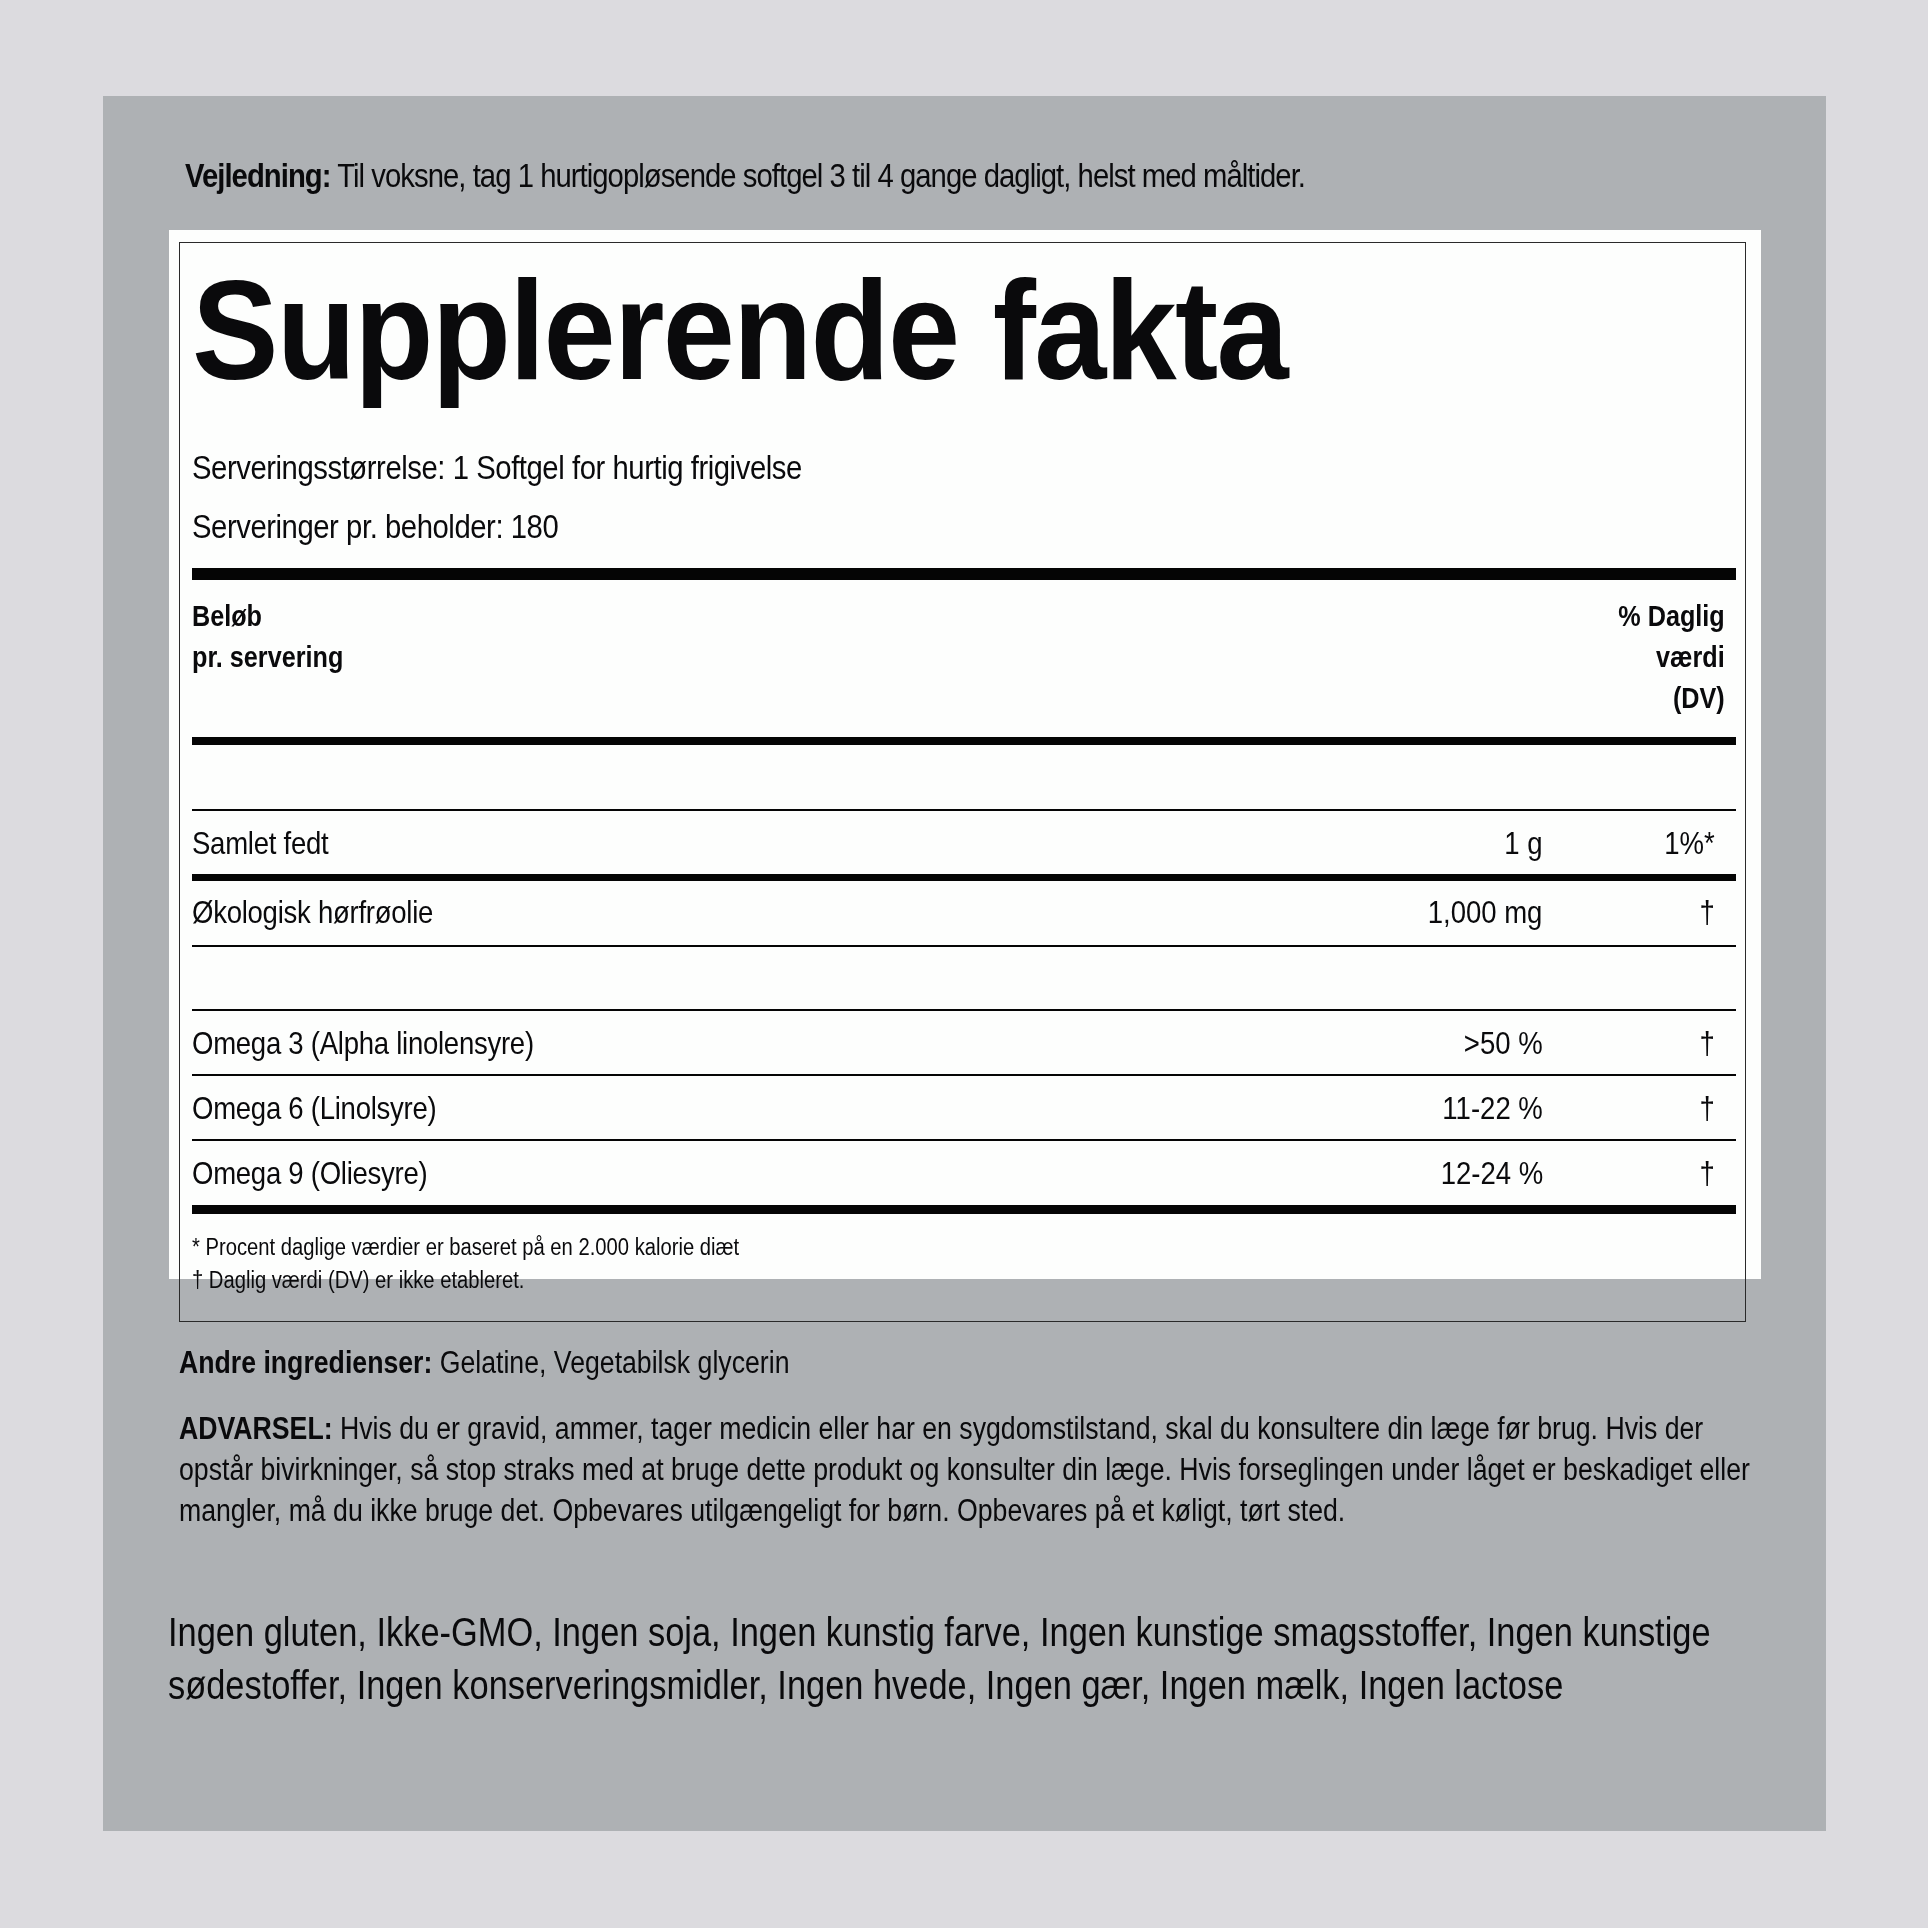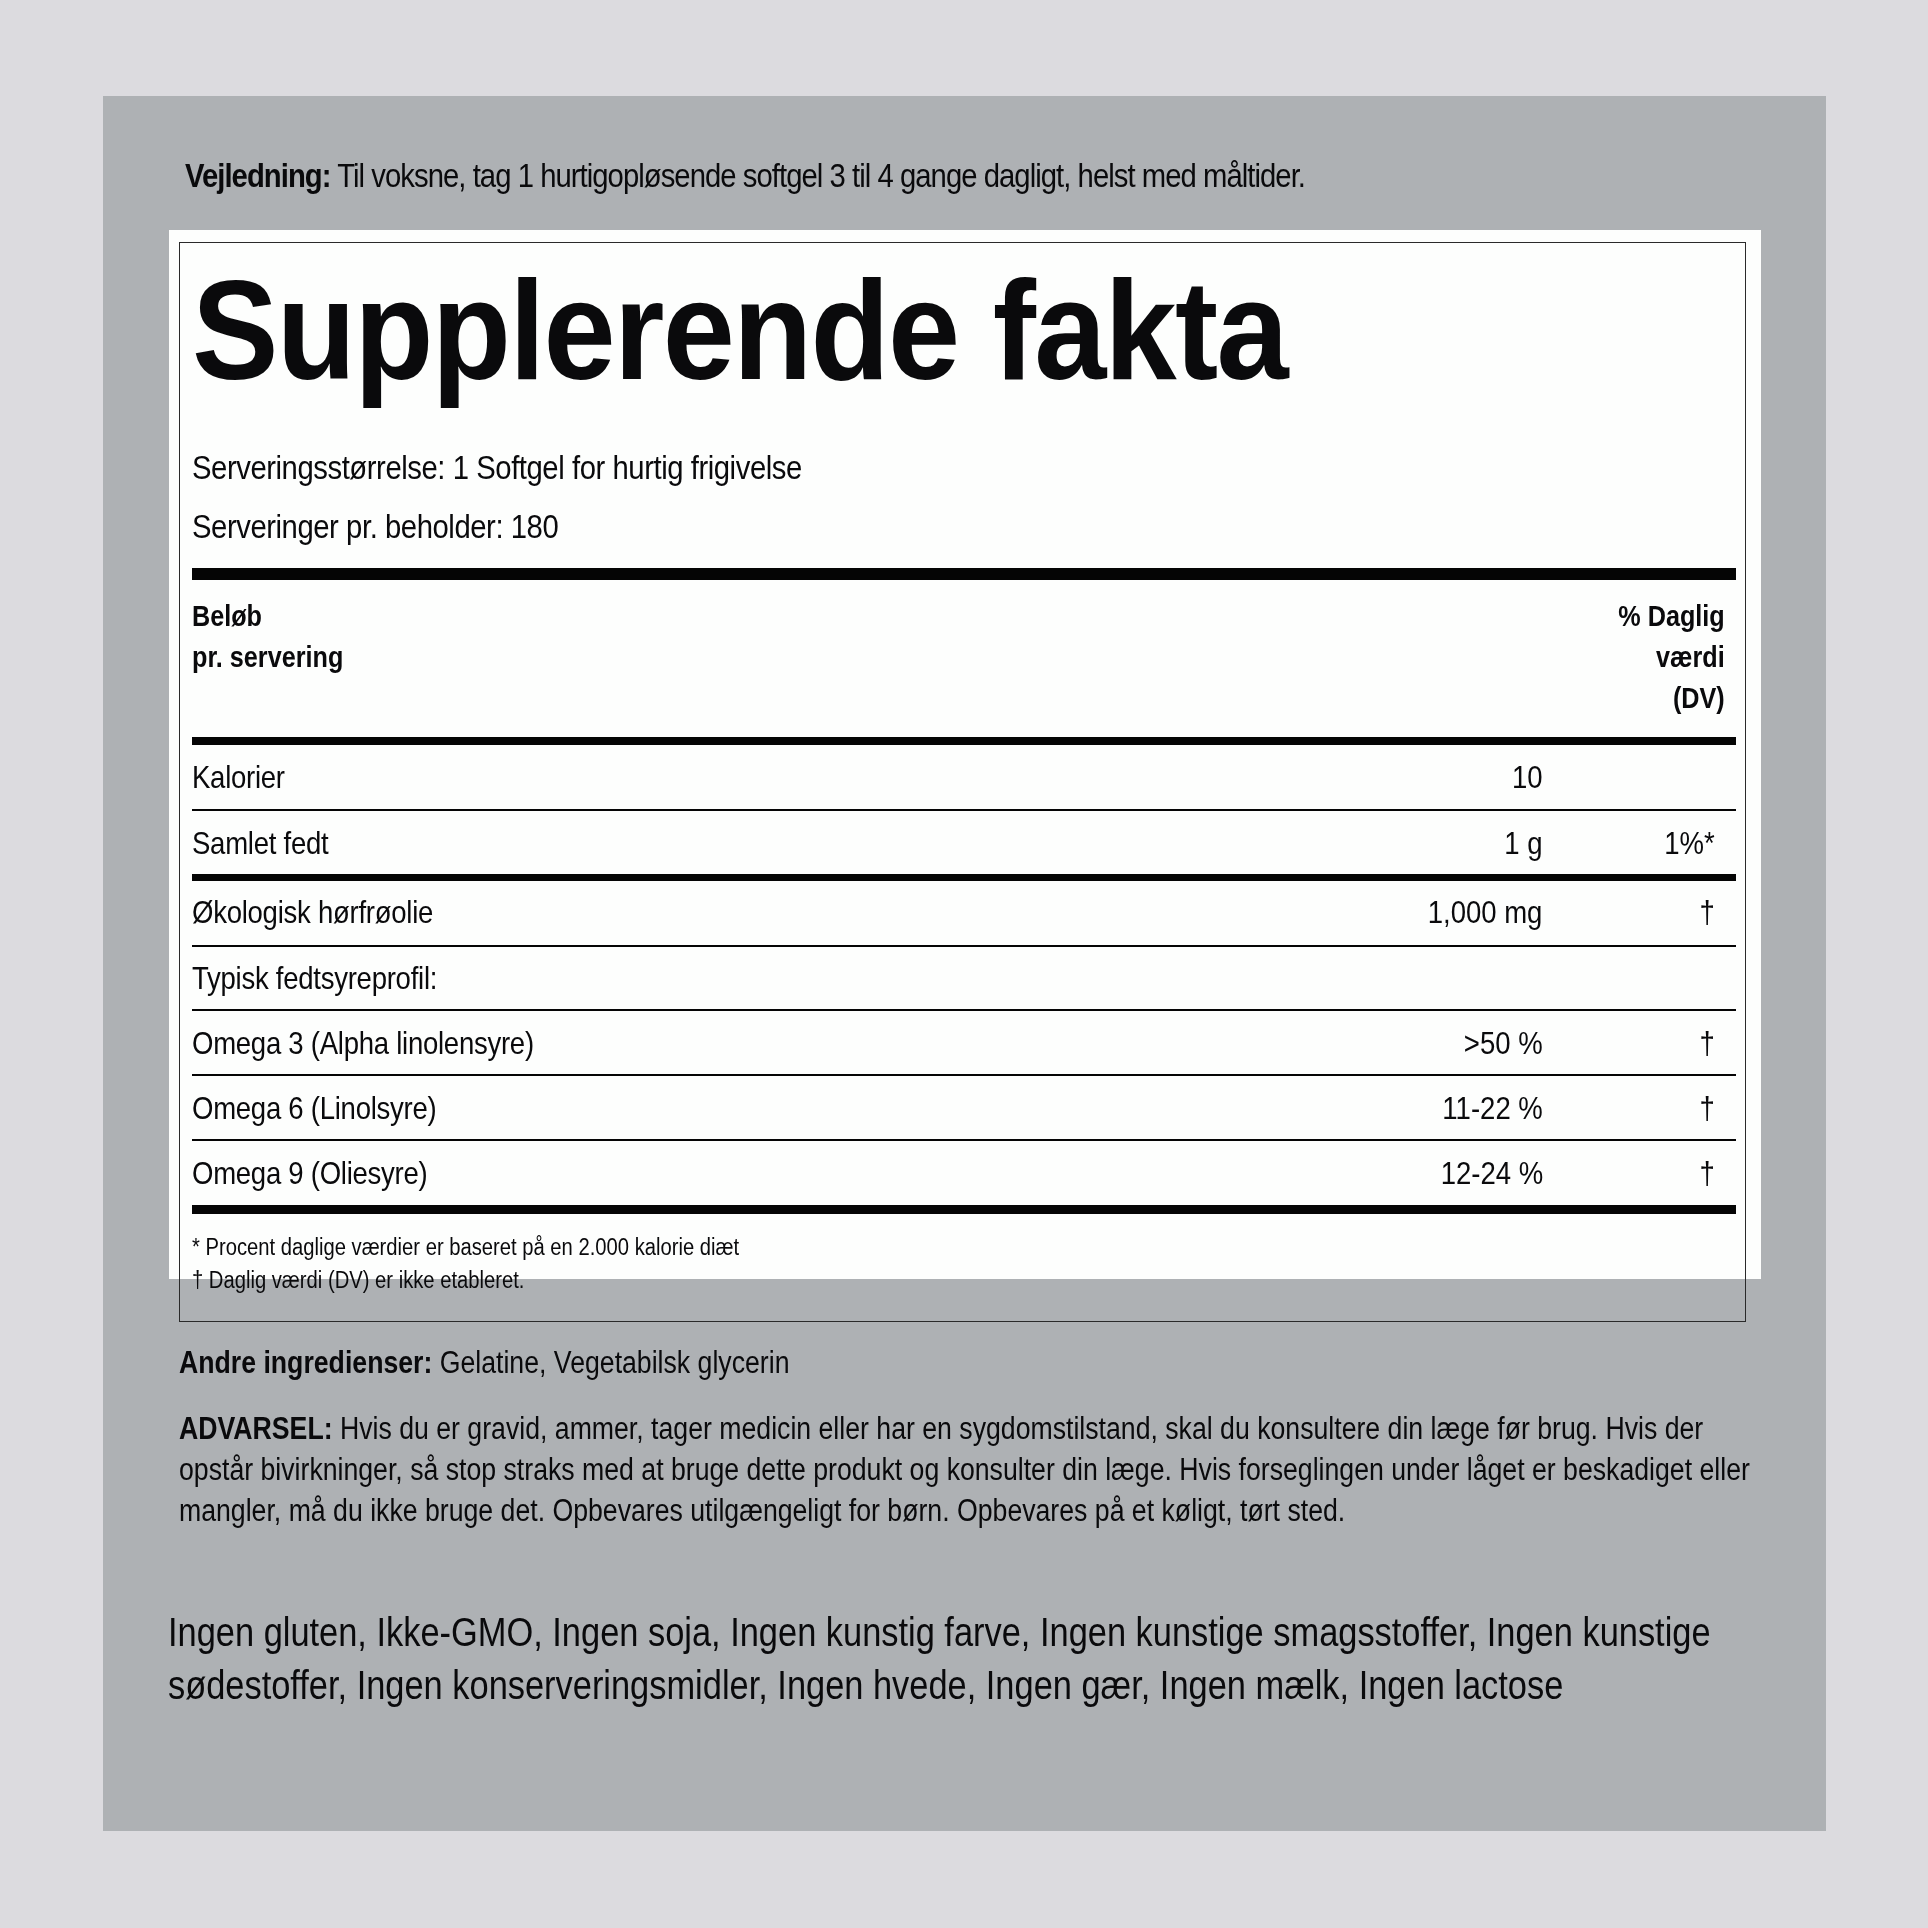--- a/index.html
+++ b/index.html
@@ -171,46 +171,36 @@
       <div>pr. servering</div>
     </div>
     <div class="hdr-right">
       <div>% Daglig</div>
       <div>værdi</div>
       <div>(DV)</div>
     </div>
 
     <div class="rule" style="top:494px;height:7.5px;"></div>
 
-    <div class="row" style="top:502px;">
-      <span class="lbl">Kalorier</span>
-      <span class="amt">10</span>
-      <span class="dv"></span>
-    </div>
     <div class="rule" style="top:566px;height:1.9px;"></div>
 
     <div class="row" style="top:568px;text-align:right;">
       <span class="lbl">Samlet fedt</span>
       <span class="amt">1 g</span>
       <span class="dv">1%*</span>
     </div>
     <div class="rule" style="top:631px;height:6.6px;"></div>
 
     <div class="row" style="top:637px;">
       <span class="lbl">Økologisk hørfrøolie</span>
       <span class="amt">1,000 mg</span>
       <span class="dv">†</span>
     </div>
     <div class="rule" style="top:702px;height:1.9px;"></div>
 
-    <div class="row" style="top:703px;">
-      <span class="lbl">Typisk fedtsyreprofil:</span>
-      <span class="amt"></span>
-      <span class="dv"></span>
-    </div>
     <div class="rule" style="top:766px;height:1.9px;"></div>
 
     <div class="row" style="top:768px;">
       <span class="lbl">Omega 3 (Alpha linolensyre)</span>
       <span class="amt">&gt;50 %</span>
       <span class="dv">†</span>
     </div>
     <div class="rule" style="top:831px;height:1.9px;"></div>
 
     <div class="row" style="top:833px;">

